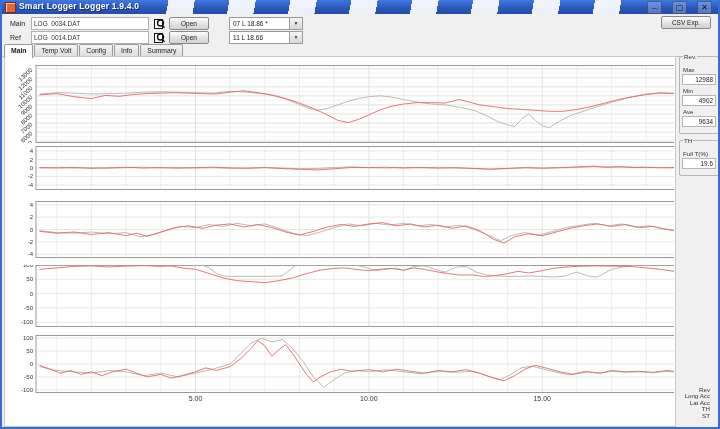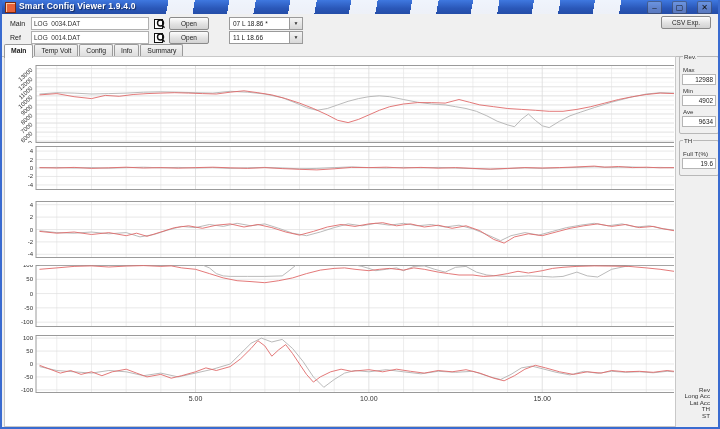--- a/index.html
+++ b/index.html
@@ -59,21 +59,21 @@
   .br-legend{position:absolute;right:8px;bottom:8px;text-align:right;font-size:6.2px;color:#333;line-height:6.4px;}
 </style>
 </head>
 <body>
 
 <div id="window">
 
   <div class="titlebar">
     <div class="titlebar-pattern"></div>
     <div class="app-icon"></div>
-    <div class="title-text">Smart Config Viewer 1.9.4.0</div>
+    <div class="title-text">Smart Logger Logger 1.9.4.0</div>
     <div class="win-btns">
       <div class="win-btn">–</div>
       <div class="win-btn">▢</div>
       <div class="win-btn">✕</div>
     </div>
   </div>
 
   <div class="toolbar">
     <div class="tb-row r1">
       <span class="tb-label">Main</span>

